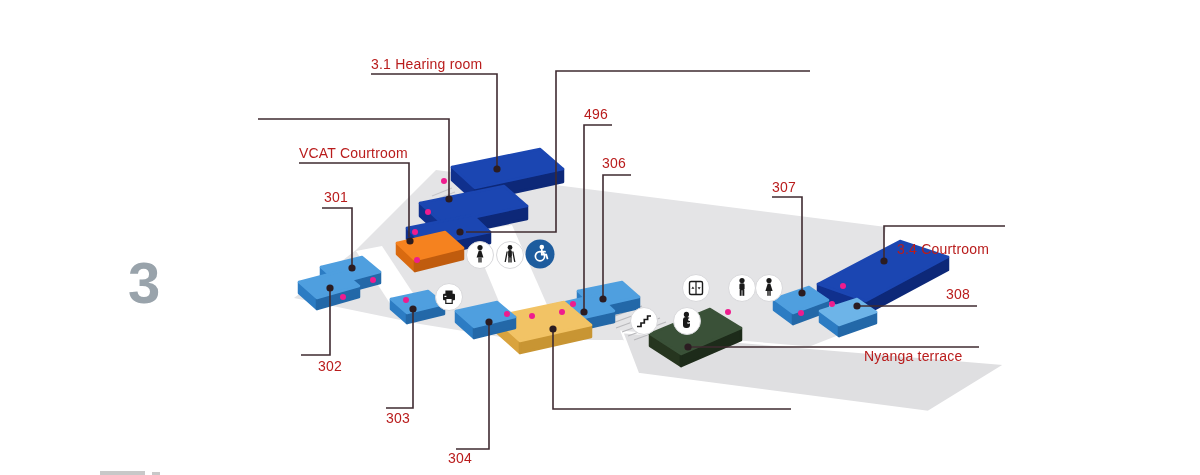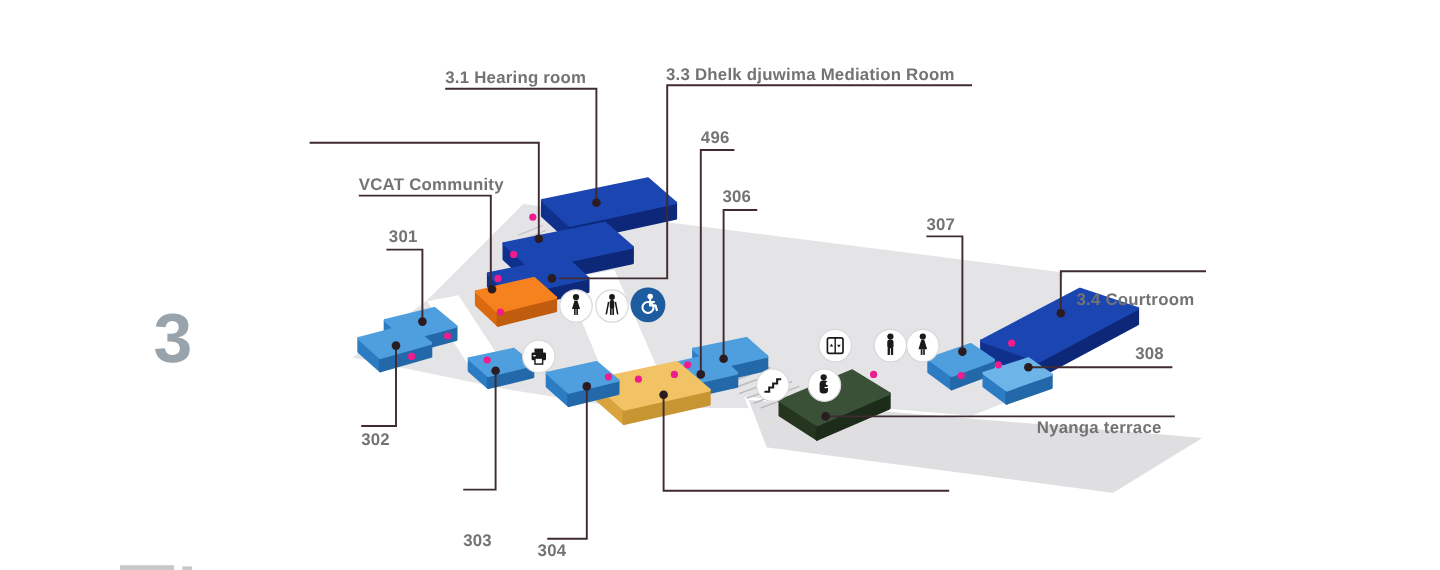--- a/index.html
+++ b/index.html
@@ -1,20 +1,20 @@
 <!DOCTYPE html>
 <html><head>
 <meta charset="utf-8">
 <style>
   html,body{margin:0;padding:0;background:#ffffff;}
   .stage{position:relative;width:1200px;height:475px;background:#ffffff;overflow:hidden;
          font-family:"Liberation Sans",sans-serif;}
   .stage svg{position:absolute;left:0;top:0;}
-  .lbl{position:absolute;font-weight:700;font-size:14px;letter-spacing:.2px;
-       color:#737373;white-space:nowrap;line-height:1.1;}
+  .lbl{position:absolute;font-weight:400;font-size:14px;letter-spacing:.2px;
+       color:#b91c1c;white-space:nowrap;line-height:1.1;}
   .level-number{position:absolute;left:128px;top:254px;font-weight:700;font-size:58px;
        color:#99a3ab;line-height:1;}
 </style>
 </head>
 <body>
 
 <div class="stage">
 
   <svg width="1200" height="475" viewBox="0 0 1200 475">
 
@@ -270,26 +270,25 @@
       <circle cx="-0.6" cy="-6.6" r="2.6" fill="#1a1a1a"></circle>
       <rect x="-4" y="-4" width="7" height="11" rx="3" fill="#1a1a1a"></rect>
       <circle cx="2.6" cy="-1.4" r="1.5" fill="#ffffff"></circle>
       <path d="M0.2,1.8 Q2.6,2.6 4.2,0.6" fill="none" stroke="#ffffff" stroke-width="1.2"></path>
     </g>
   </svg>
 
   <div class="level-number">3</div>
 
   <div class="lbl" style="left:371px;top:57px;">3.1 Hearing room</div>
-  <div class="lbl" style="left:555px;top:55px;">3.3 Dhelk djuwima Mediation Room</div>
-  <div class="lbl" style="left:299px;top:146px;">VCAT Community</div>
+  <div class="lbl" style="left:299px;top:146px;">VCAT Courtroom</div>
   <div class="lbl" style="left:324px;top:190px;">301</div>
   <div class="lbl" style="left:584px;top:107px;">496</div>
   <div class="lbl" style="left:602px;top:156px;">306</div>
   <div class="lbl" style="left:772px;top:180px;">307</div>
   <div class="lbl" style="left:897px;top:206px;margin-top:36px;">3.4 Courtroom</div>
   <div class="lbl" style="left:946px;top:287px;">308</div>
-  <div class="lbl" style="left:301px;top:359px;">302</div>
+  <div class="lbl" style="left:318px;top:359px;">302</div>
   <div class="lbl" style="left:864px;top:349px;">Nyanga terrace</div>
-  <div class="lbl" style="left:386px;top:411px;margin-top:32px;">303</div>
+  <div class="lbl" style="left:386px;top:411px;">303</div>
   <div class="lbl" style="left:448px;top:451px;">304</div>
 
 </div>
 
 </body></html>

